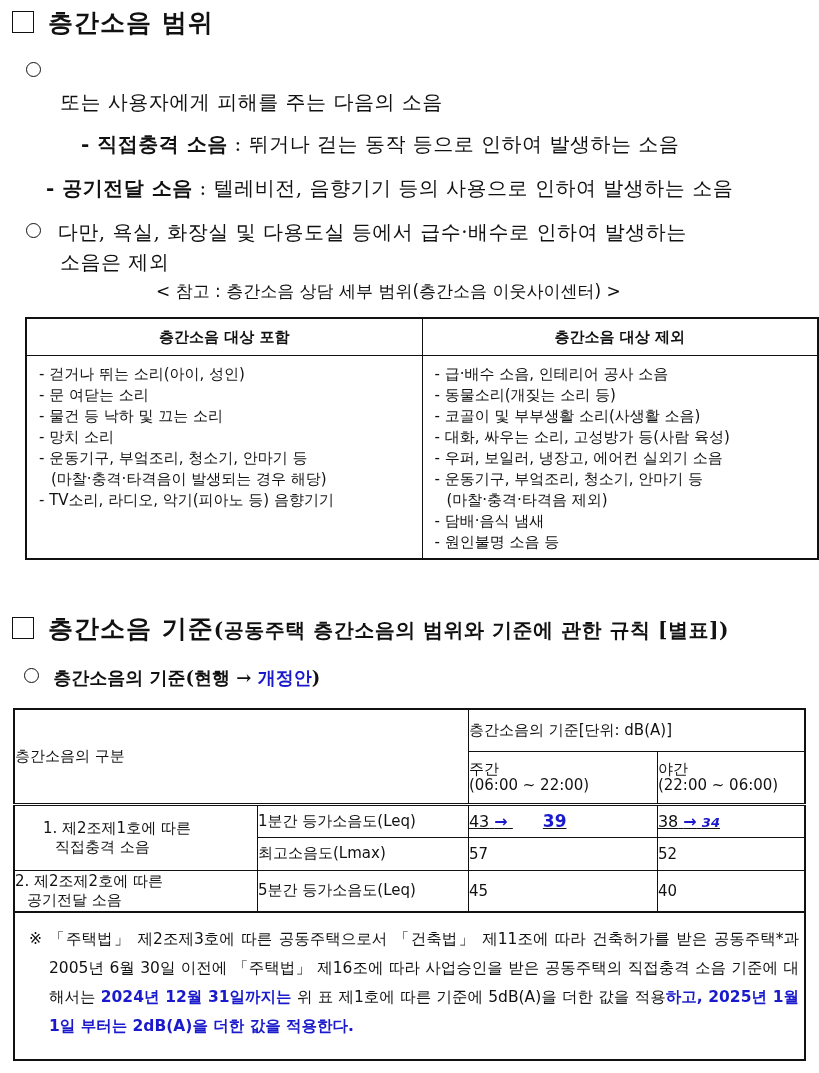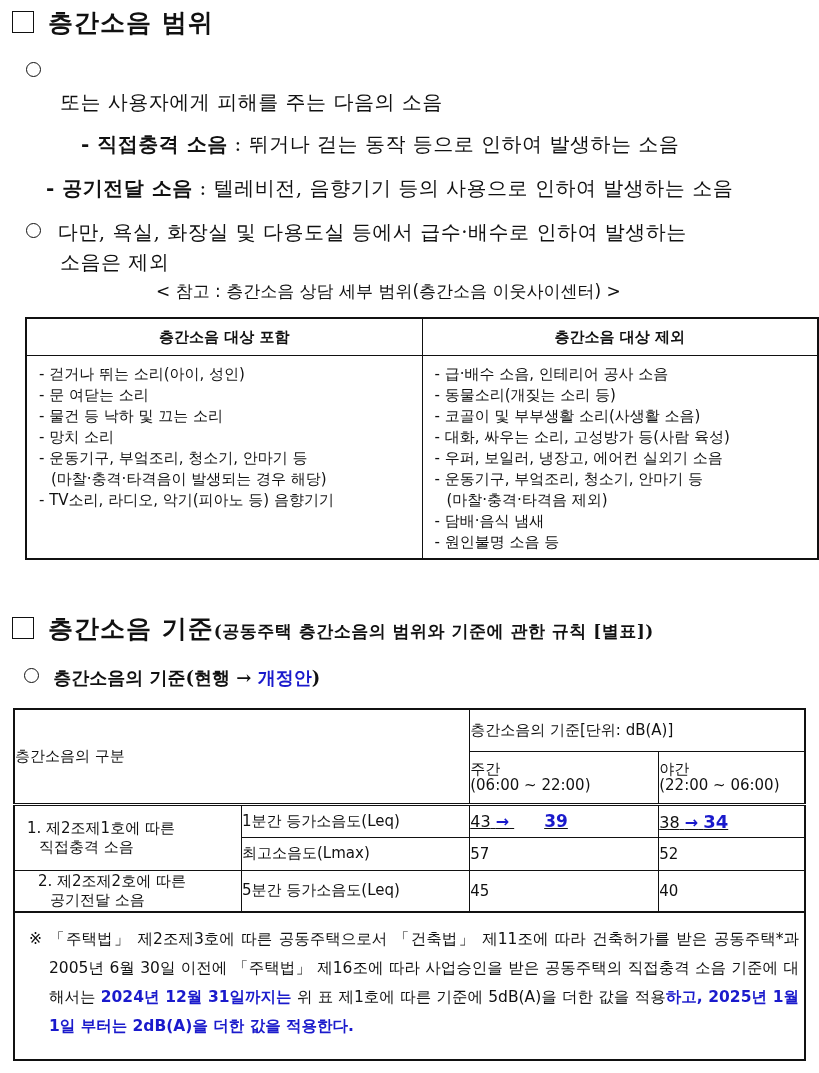--- a/index.html
+++ b/index.html
@@ -76,21 +76,21 @@
       <div class="li">- 운동기구, 부엌조리, 청소기, 안마기 등</div>
       <div class="li ind">(마찰·충격·타격음 제외)</div>
       <div class="li">- 담배·음식 냄새</div>
       <div class="li">- 원인불명 소음 등</div>
     </td>
   </tr>
 </tbody>
   </table>
 
 <div class="abs sec-title" style="left:12px; top:612px;">
-  <span class="sq"></span><span>층간소음 기준</span><span style="font-size:17px; letter-spacing:0.5px;">(공동주택 층간소음의 범위와 기준에 관한 규칙 [별표])</span>
+  <span class="sq"></span><span>층간소음 기준</span><span style="font-size:20px; letter-spacing:0.5px;">(공동주택 층간소음의 범위와 기준에 관한 규칙 [별표])</span>
 </div>
 
 <div class="abs" style="left:24px; top:666px; font-size:18px; font-weight:bold; white-space:nowrap;">
   <span class="circle"></span>
   <span style="margin-left:8px">층간소음의 기준(현행 → </span><span class="blue">개정안</span><span>)</span>
 </div>
 
 <table class="t2">
   <tbody>
       <tr style="height:42px">
@@ -101,39 +101,39 @@
     <td style="width:188px; border-bottom:3px double #111; line-height:16px;">
       <div>주간</div>
       <div>(06:00 ~ 22:00)</div>
     </td>
     <td style="border-bottom:3px double #111; line-height:16px;">
       <div>야간</div>
       <div>(22:00 ~ 06:00)</div>
     </td>
   </tr>
   <tr style="height:33px">
-    <td rowspan="2" style="width:214px; text-align:left; padding-left:12px; line-height:19px;">
+    <td rowspan="2" style="width:214px; text-align:left; padding-left:28px; line-height:19px;">
       <div>1. 제2조제1호에 따른</div>
       <div style="padding-left:12px">직접충격 소음</div>
     </td>
     <td>1분간 등가소음도(Leq)</td>
     <td>
       <span class="u" style="font-size:16px;"><span>43</span> <span class="blue bold">→</span> <span class="blue bold" style="font-size:17px;margin-left:30px;">39</span></span>
     </td>
     <td>
-      <span class="u" style="font-size:16px;"><span>38</span> <span class="blue bold">→</span> <span class="blue bold" style="font-size:18px;">34</span></span>
+      <span class="u" style="font-size:16px;"><span>38</span> <span class="blue bold">→</span> <span class="blue bold" style="font-size:13px;font-style:italic;">34</span></span>
     </td>
   </tr>
   <tr style="height:33px">
     <td>최고소음도(Lmax)</td>
     <td>57</td>
     <td>52</td>
     </tr>
   <tr style="height:42px">
-    <td style="text-align:left; padding-left:23px; line-height:19px;">
+    <td style="text-align:left; padding-left:0; line-height:19px;">
       <div>2. 제2조제2호에 따른</div>
       <div style="padding-left:12px">공기전달 소음</div>
     </td>
     <td>5분간 등가소음도(Leq)</td>
     <td>45</td>
     <td>40</td>
   </tr>
 </tbody>
   </table>
 

